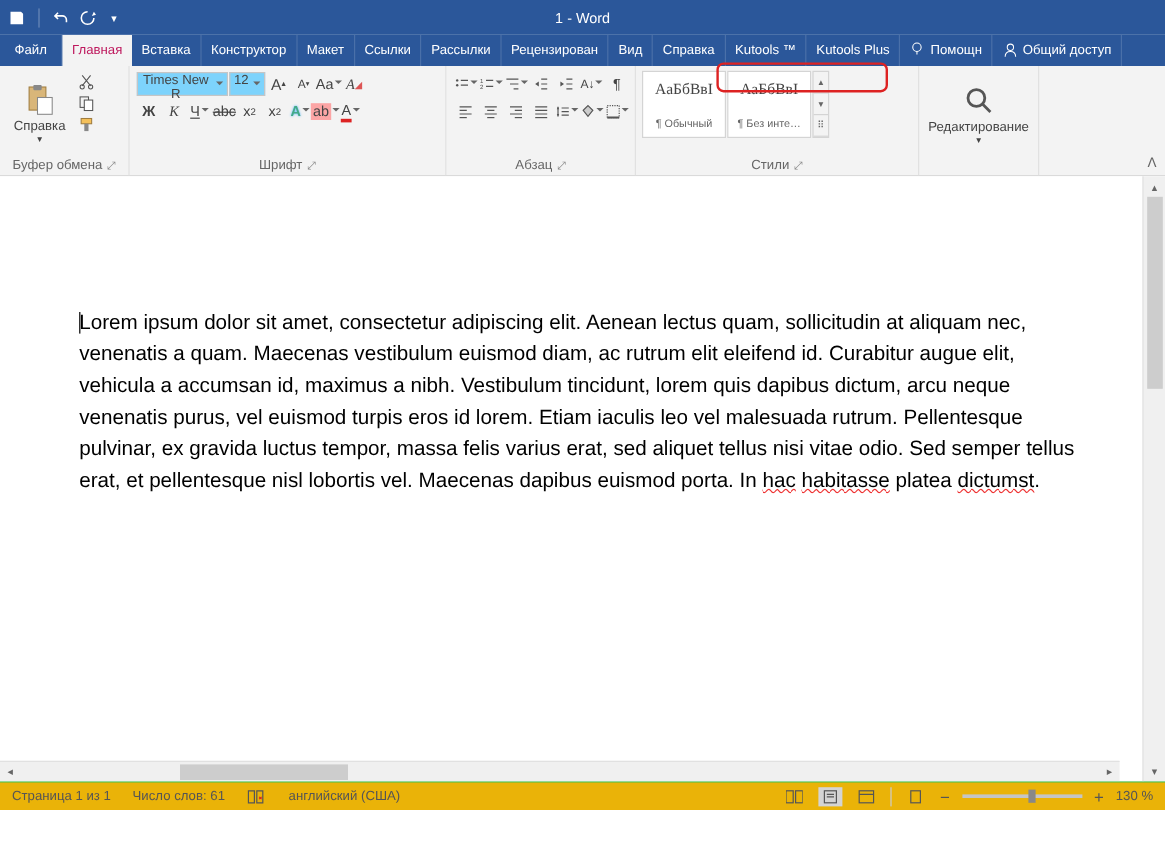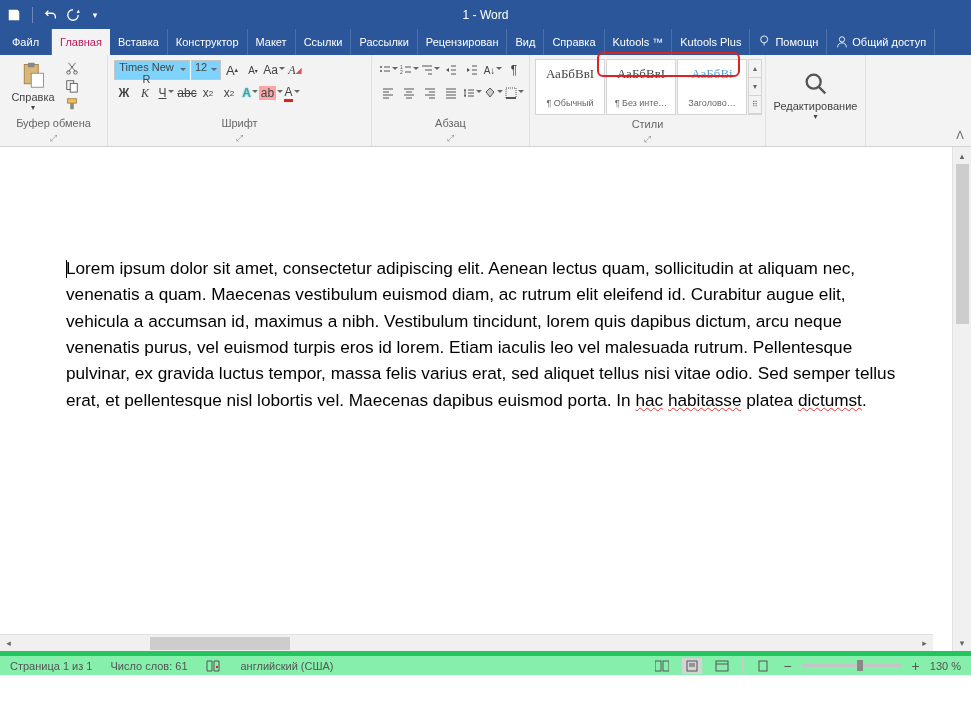--- a/index.html
+++ b/index.html
@@ -15,21 +15,21 @@
 .win-btn svg { width: 10px; height: 10px; stroke: #fff; stroke-width: 1; fill: none; }
 .tabs-row { height: 26px; background: #2b579a; display: flex; align-items: stretch; color: #fff; font-size: 11px; }
 .tab { padding: 4px 8px; cursor: pointer; white-space: nowrap; border-right: 1px solid rgba(255,255,255,0.15); display: flex; align-items: center; }
 .tab.file { padding: 4px 12px; }
 .tab.active { background: #f3f3f3; color: #be185d; border-right: none; }
 .red-highlight { border: 2.5px solid #d22; border-radius: 6px; position: absolute; top: 52px; left: 597px; width: 143px; height: 25px; pointer-events: none; z-index: 10; }
 .tab-icon { width: 14px; height: 14px; margin-right: 3px; }
 .ribbon { height: 92px; background: #f3f3f3; border-bottom: 1px solid #d4d4d4; display: flex; font-size: 11px; color: #444; }
 .group { border-right: 1px solid #e1e1e1; display: flex; flex-direction: column; padding: 3px 4px 0 4px; }
 .group-content { flex: 1; display: flex; }
-.group-label { text-align: center; font-size: 11px; color: #666; padding: 2px 0; display: flex; align-items: center; justify-content: center; gap: 4px; flex-direction: column; }
+.group-label { text-align: center; font-size: 11px; color: #666; padding: 2px 0; display: flex; align-items: center; justify-content: center; gap: 4px; }
 .group-label .launcher { font-size: 9px; color: #888; cursor: pointer; }
 .big-btn { display: flex; flex-direction: column; align-items: center; justify-content: center; width: 58px; cursor: pointer; }
 .big-btn svg { width: 28px; height: 28px; }
 .btn-stack { display: flex; flex-direction: column; gap: 2px; padding: 2px; }
 .mini-icon { width: 16px; height: 16px; cursor: pointer; display: flex; align-items: center; justify-content: center; }
 .mini-icon svg { width: 14px; height: 14px; }
 .font-row { display: flex; align-items: center; gap: 1px; }
 .font-combo { border: 1px solid #c5c5c5; background: #7dd3fc; height: 20px; font-size: 11px; padding: 0 14px 0 3px; position: relative; text-align: center; }
 .font-combo::after { content: ""; position: absolute; right: 3px; top: 7px; border: 3px solid transparent; border-top-color: #666; }
 .font-name { width: 76px; }
@@ -57,21 +57,21 @@
 .page-wrapper { flex: 1; overflow: hidden; position: relative; background: #fff; }
 .page { padding: 108px 48px 0 66px; font-family: "Times New Roman", Georgia, serif; font-size: 17.2px; line-height: 1.53; color: #000; }
 .cursor { display: inline-block; width: 1px; height: 18px; background: #000; vertical-align: text-bottom; margin-right: -1px; }
 .hscroll { position: absolute; bottom: 0; left: 0; right: 19px; height: 17px; background: #f0f0f0; border-top: 1px solid #e1e1e1; display: flex; align-items: center; }
 .hscroll-thumb { position: absolute; left: 150px; width: 140px; height: 13px; background: #cdcdcd; top: 2px; border-radius: 0; }
 .hscroll-arrow { width: 17px; height: 17px; display: flex; align-items: center; justify-content: center; font-size: 9px; color: #666; cursor: pointer; }
 .vscroll { width: 19px; background: #f0f0f0; border-left: 1px solid #e1e1e1; position: relative; }
 .vscroll-arrow { height: 17px; display: flex; align-items: center; justify-content: center; font-size: 9px; color: #666; cursor: pointer; }
 .vscroll-thumb { position: absolute; top: 17px; left: 3px; width: 13px; height: 160px; background: #cdcdcd; }
 .wavy-red { text-decoration: underline wavy #e33; text-decoration-thickness: 1px; }
-.status-bar { height: 24px; background: #86efac; border-top: 5px solid #22c55e; display: flex; align-items: center; font-size: 11px; color: #555; padding: 0 10px; gap: 18px; }
+.status-bar { height: 24px; background: #eab308; border-top: 1px solid #22c55e; display: flex; align-items: center; font-size: 11px; color: #555; padding: 0 10px; gap: 18px; }
 .status-right { margin-left: auto; display: flex; align-items: center; gap: 10px; }
 .view-btn { width: 20px; height: 16px; display: flex; align-items: center; justify-content: center; cursor: pointer; }
 .view-btn svg { width: 14px; height: 12px; }
 .zoom-slider { width: 100px; height: 3px; background: #c5c5c5; position: relative; }
 .zoom-slider::before { content: ""; position: absolute; left: 55px; top: -4px; width: 6px; height: 11px; background: #888; }
 .status-item { cursor: pointer; }
 .book-icon { width: 14px; height: 12px; display: inline-block; vertical-align: middle; margin-right: 3px; }
 </style>
 </head>
 <body>
@@ -320,24 +320,20 @@
     <div class="group-content">
       <div class="style-gallery">
         <div class="style-item">
             <div class="style-preview">АаБбВвІ</div>
             <div class="style-name">¶ Обычный</div>
           </div>
         <div class="style-item">
             <div class="style-preview">АаБбВвІ</div>
             <div class="style-name">¶ Без инте…</div>
           </div>
-        <div class="style-item heading">
-            <div class="style-preview">АаБбВі</div>
-            <div class="style-name">Заголово…</div>
-          </div>
         <div class="gallery-nav">
           <div>▴</div>
           <div>▾</div>
           <div>⠿</div>
         </div>
       </div>
     </div>
     <div class="group-label">
         <span>Стили</span>
         <span class="launcher">⤢</span>

